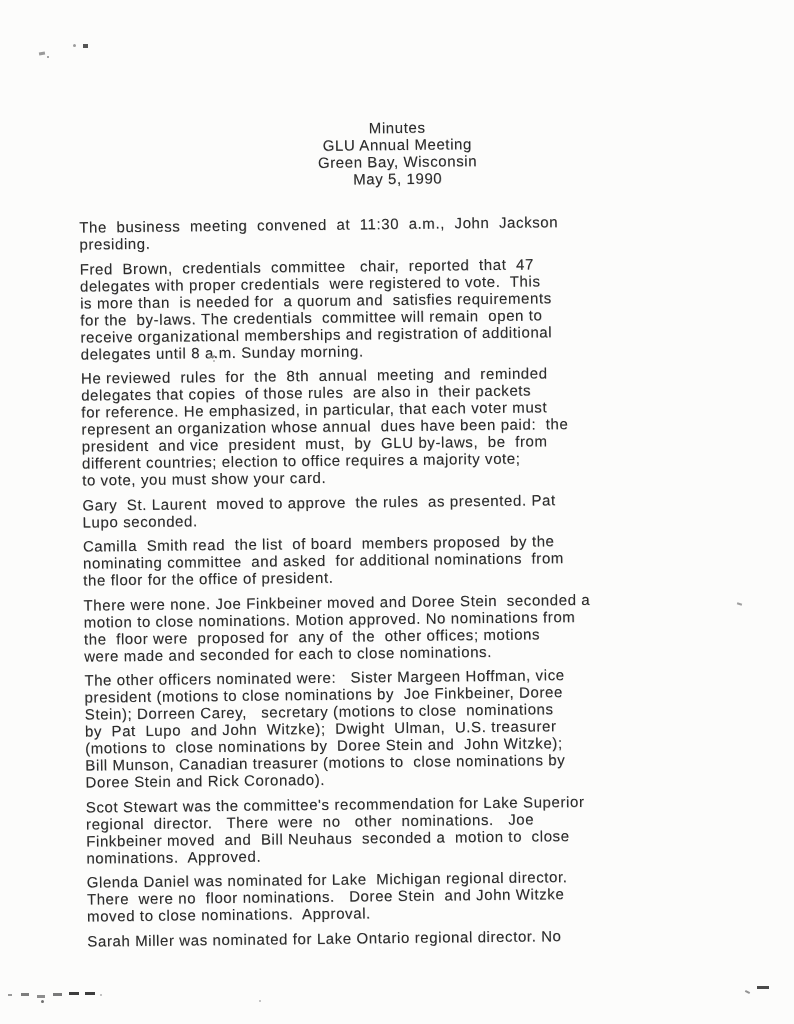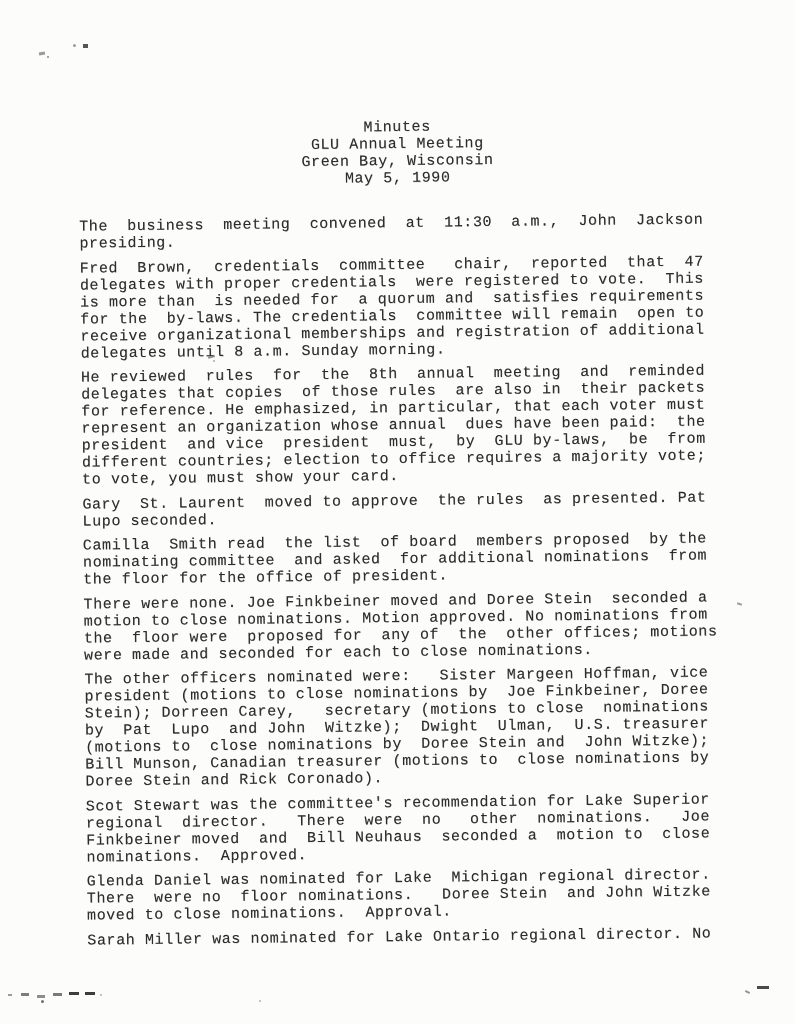--- a/index.html
+++ b/index.html
@@ -6,21 +6,21 @@
     margin: 0;
     padding: 0;
     background: #ffffff;
   }
   .page {
     position: relative;
     width: 794px;
     height: 1024px;
     background: #fcfcfb;
     overflow: hidden;
-    font-family: Liberation Mono, monospace;
+    font-family: Liberation Sans, sans-serif;
   }
   .content {
     position: absolute;
     left: 78px;
     top: 119px;
     width: 638px;
     transform: rotate(-0.65deg);
     transform-origin: 50% 0;
     color: #2c2c2c;
     font-size: 15px;

